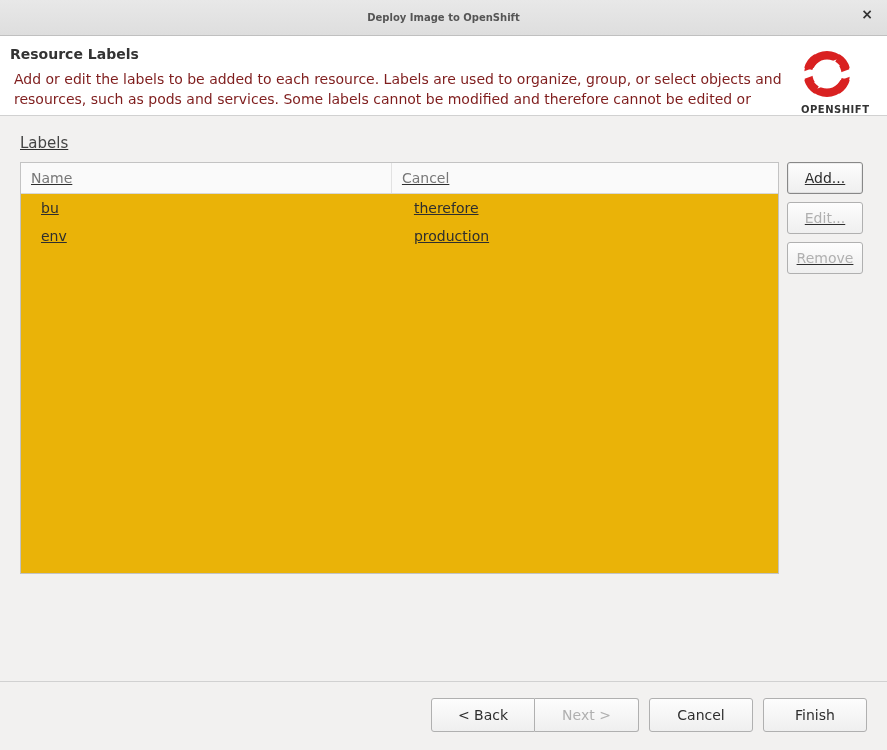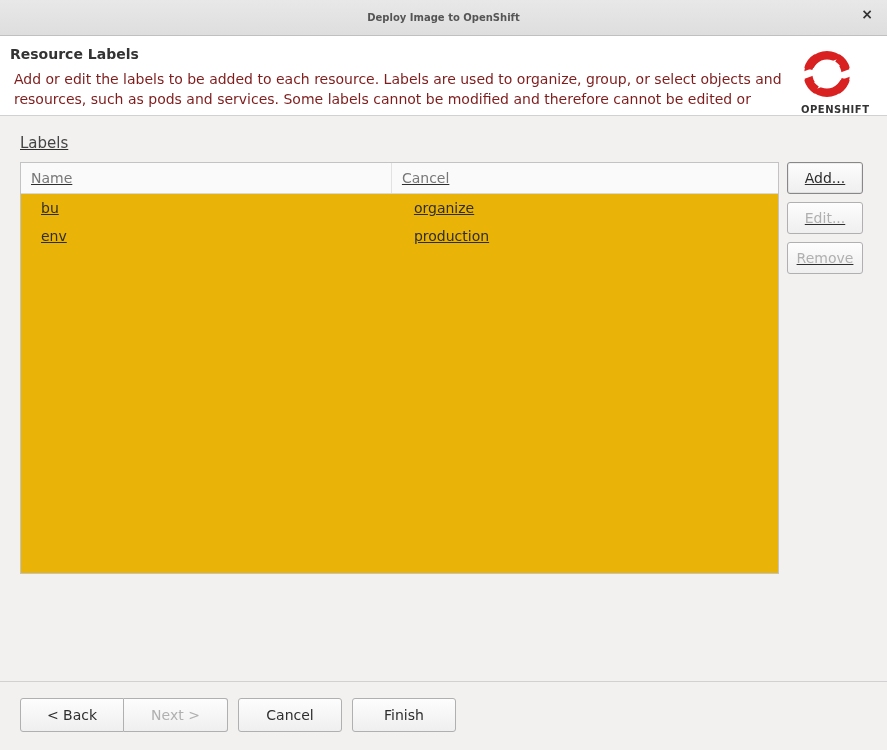--- a/index.html
+++ b/index.html
@@ -154,20 +154,21 @@
     }
     .btn.selected {
       border: 1px solid #888;
       box-shadow: inset 0 0 0 1px rgba(0,0,0,0.06);
     }
     .footer {
       background: #f2f1f0;
       border-top: 1px solid #d1d1d1;
       padding: 16px 20px 18px 20px;
       display: flex;
+      justify-content: flex-end;
       gap: 10px;
     }
     .footer .btn {
       width: 104px;
       padding: 8px 4px;
     }
     .footer .btn-pair {
       display: flex;
       gap: 0;
     }
@@ -212,21 +213,21 @@
   <div class="labels-heading">Labels</div>
   <div class="table-row-layout">
     <div class="table-container">
       <div class="table-header">
         <div class="th col-name">Name</div>
         <div class="th col-value">Cancel</div>
       </div>
       <div class="table-body">
         <div class="tr">
           <div class="td col-name">bu</div>
-          <div class="td col-value">organize</div>
+          <div class="td col-value">therefore</div>
         </div>
         <div class="tr">
           <div class="td col-name">env</div>
           <div class="td col-value">production</div>
         </div>
       </div>
     </div>
     <div class="side-buttons">
       <div class="btn selected">Add...</div>
       <div class="btn disabled">Edit...</div>

